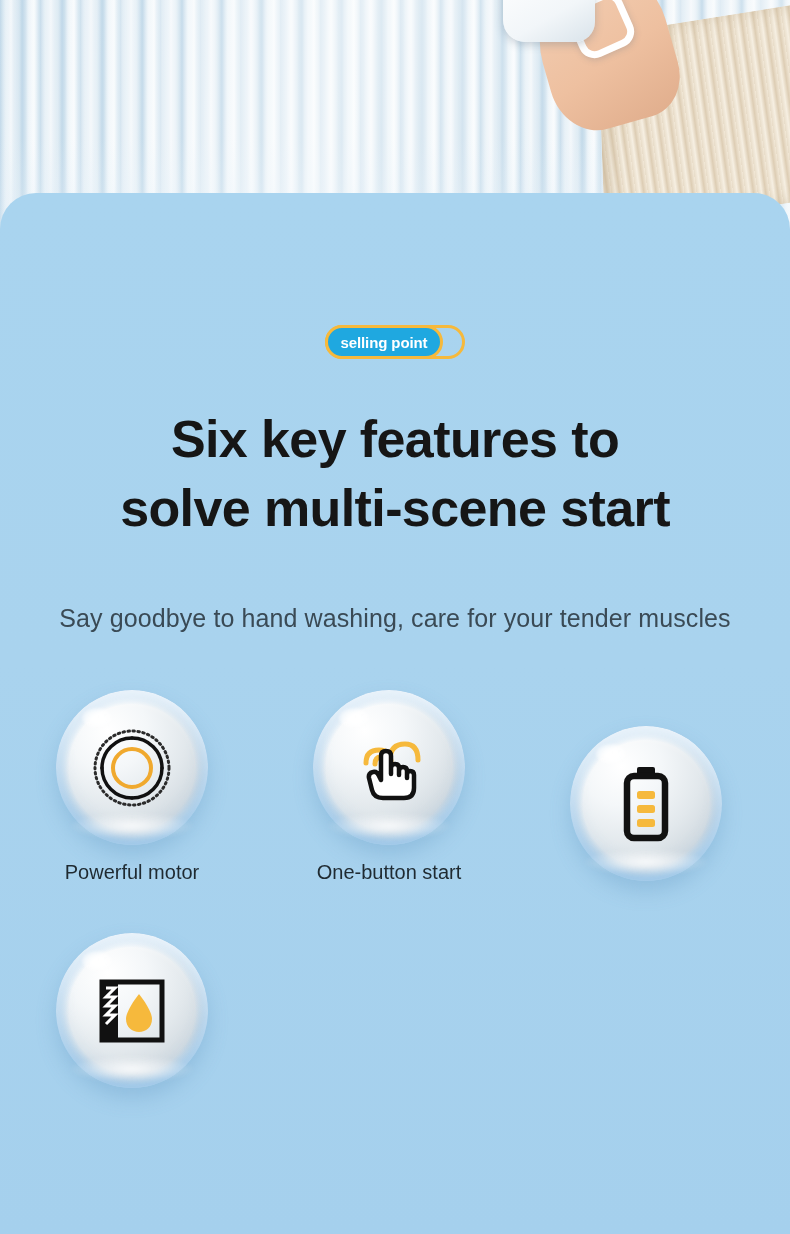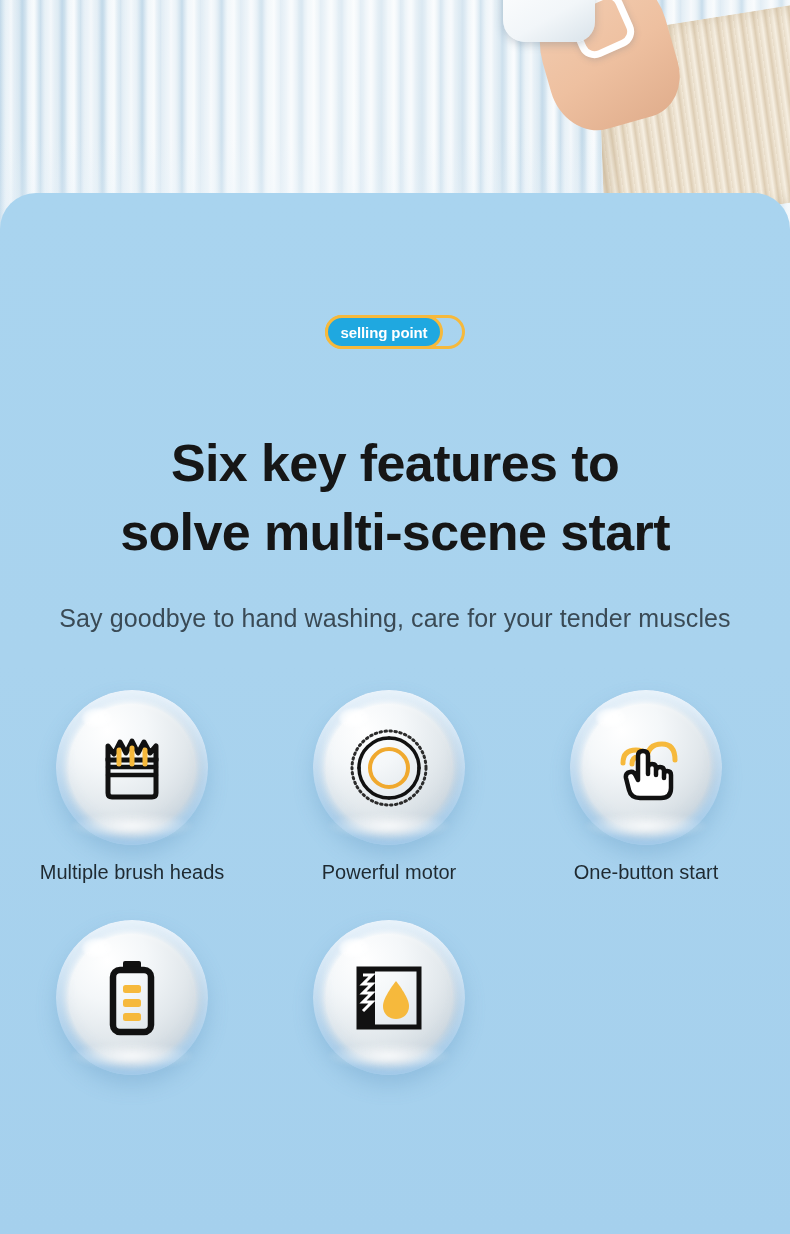--- a/index.html
+++ b/index.html
@@ -64,41 +64,41 @@
   }
 
   
   .card{
     position:absolute; left:0; top:193px; width:790px; height:1041px;
     background:linear-gradient(180deg,#a9d4ef 0%, #a9d3ee 45%, #a5d0ed 100%);
     border-radius:36px 36px 0 0;
   }
 
   
-  .badge-wrap{ position:absolute; left:0; top:122px; width:790px; display:flex; justify-content:center; }
+  .badge-wrap{ position:absolute; left:0; top:132px; width:790px; display:flex; justify-content:center; }
   .badge{
     position:relative; width:140px; height:34px;
     border:3px solid #f6b93c; border-radius:18px;
     background:transparent;
     display:flex; align-items:center;
   }
   .badge-inner{
     position:absolute; left:-3px; top:-3px;
     width:118px; height:34px;
     background:#1fa8e0; border:3px solid #f6b93c; border-radius:18px;
     display:flex; align-items:center; justify-content:center;
   }
   .badge-inner span{
     color:#ffffff; font-size:15px; font-weight:700; letter-spacing:-.1px;
     white-space:nowrap;
   }
 
   
   .heading{
-    position:absolute; left:0; top:236px; width:790px;
+    position:absolute; left:0; top:212px; width:790px;
     text-align:center; color:#161616;
     font-size:52px; font-weight:700; line-height:69px;
     letter-spacing:-.6px;
   }
   .heading .l2{ display:block; }
 
   .subtitle{
     position:absolute; left:0; top:411px; width:790px;
     text-align:center; color:#3a4a55;
     font-size:25px; font-weight:400; letter-spacing:.1px;
@@ -169,31 +169,20 @@
 
     <div class="heading">
       <span class="l1">Six key features to</span>
       <span class="l2">solve multi-scene start</span>
     </div>
 
     <div class="subtitle">Say goodbye to hand washing, care for your tender muscles</div>
 
     <div class="grid">
 
-      <div class="cell">
-        <div class="orb">
-          <svg width="76" height="70" viewBox="0 0 76 70">
-            <path d="M14 26 L14 60 Q14 64 18 64 L58 64 Q62 64 62 60 L62 26" fill="none" stroke="#111" stroke-width="5" stroke-linecap="round"></path>
-            <path d="M14 27 L14 13 L20 21 L26 9 L32 20 L38 8 L44 20 L50 9 L56 20 L62 13 L62 27 Z" fill="none" stroke="#111" stroke-width="5" stroke-linejoin="round" stroke-linecap="round"></path>
-            <path d="M14 34 L62 34 M14 42 L62 42" stroke="#111" stroke-width="4.5" stroke-linecap="round"></path>
-            <path d="M25 17 L25 31 M38 15 L38 31 M51 17 L51 31" stroke="#f6b93c" stroke-width="5" stroke-linecap="round"></path>
-          </svg>
-        </div>
-        <div class="feat-label">Multiple brush heads</div>
-      </div>
 
       <div class="cell">
         <div class="orb">
           <svg width="82" height="82" viewBox="0 0 82 82">
             <circle cx="41" cy="41" r="37" fill="none" stroke="#2b2b2b" stroke-width="3" stroke-dasharray="1.5 3.5" stroke-linecap="round"></circle>
             <path d="M41 11 A30 30 0 0 1 71 41" fill="none" stroke="#111" stroke-width="3.5" stroke-linecap="round"></path>
             <path d="M11 41 A30 30 0 0 1 41 11" fill="none" stroke="#111" stroke-width="3.5" stroke-linecap="round"></path>
             <path d="M41 71 A30 30 0 0 1 11 41" fill="none" stroke="#111" stroke-width="3.5" stroke-linecap="round"></path>
             <path d="M71 41 A30 30 0 0 1 41 71" fill="none" stroke="#111" stroke-width="3.5" stroke-linecap="round"></path>
             <circle cx="41" cy="41" r="19" fill="none" stroke="#f0a92e" stroke-width="4"></circle>

